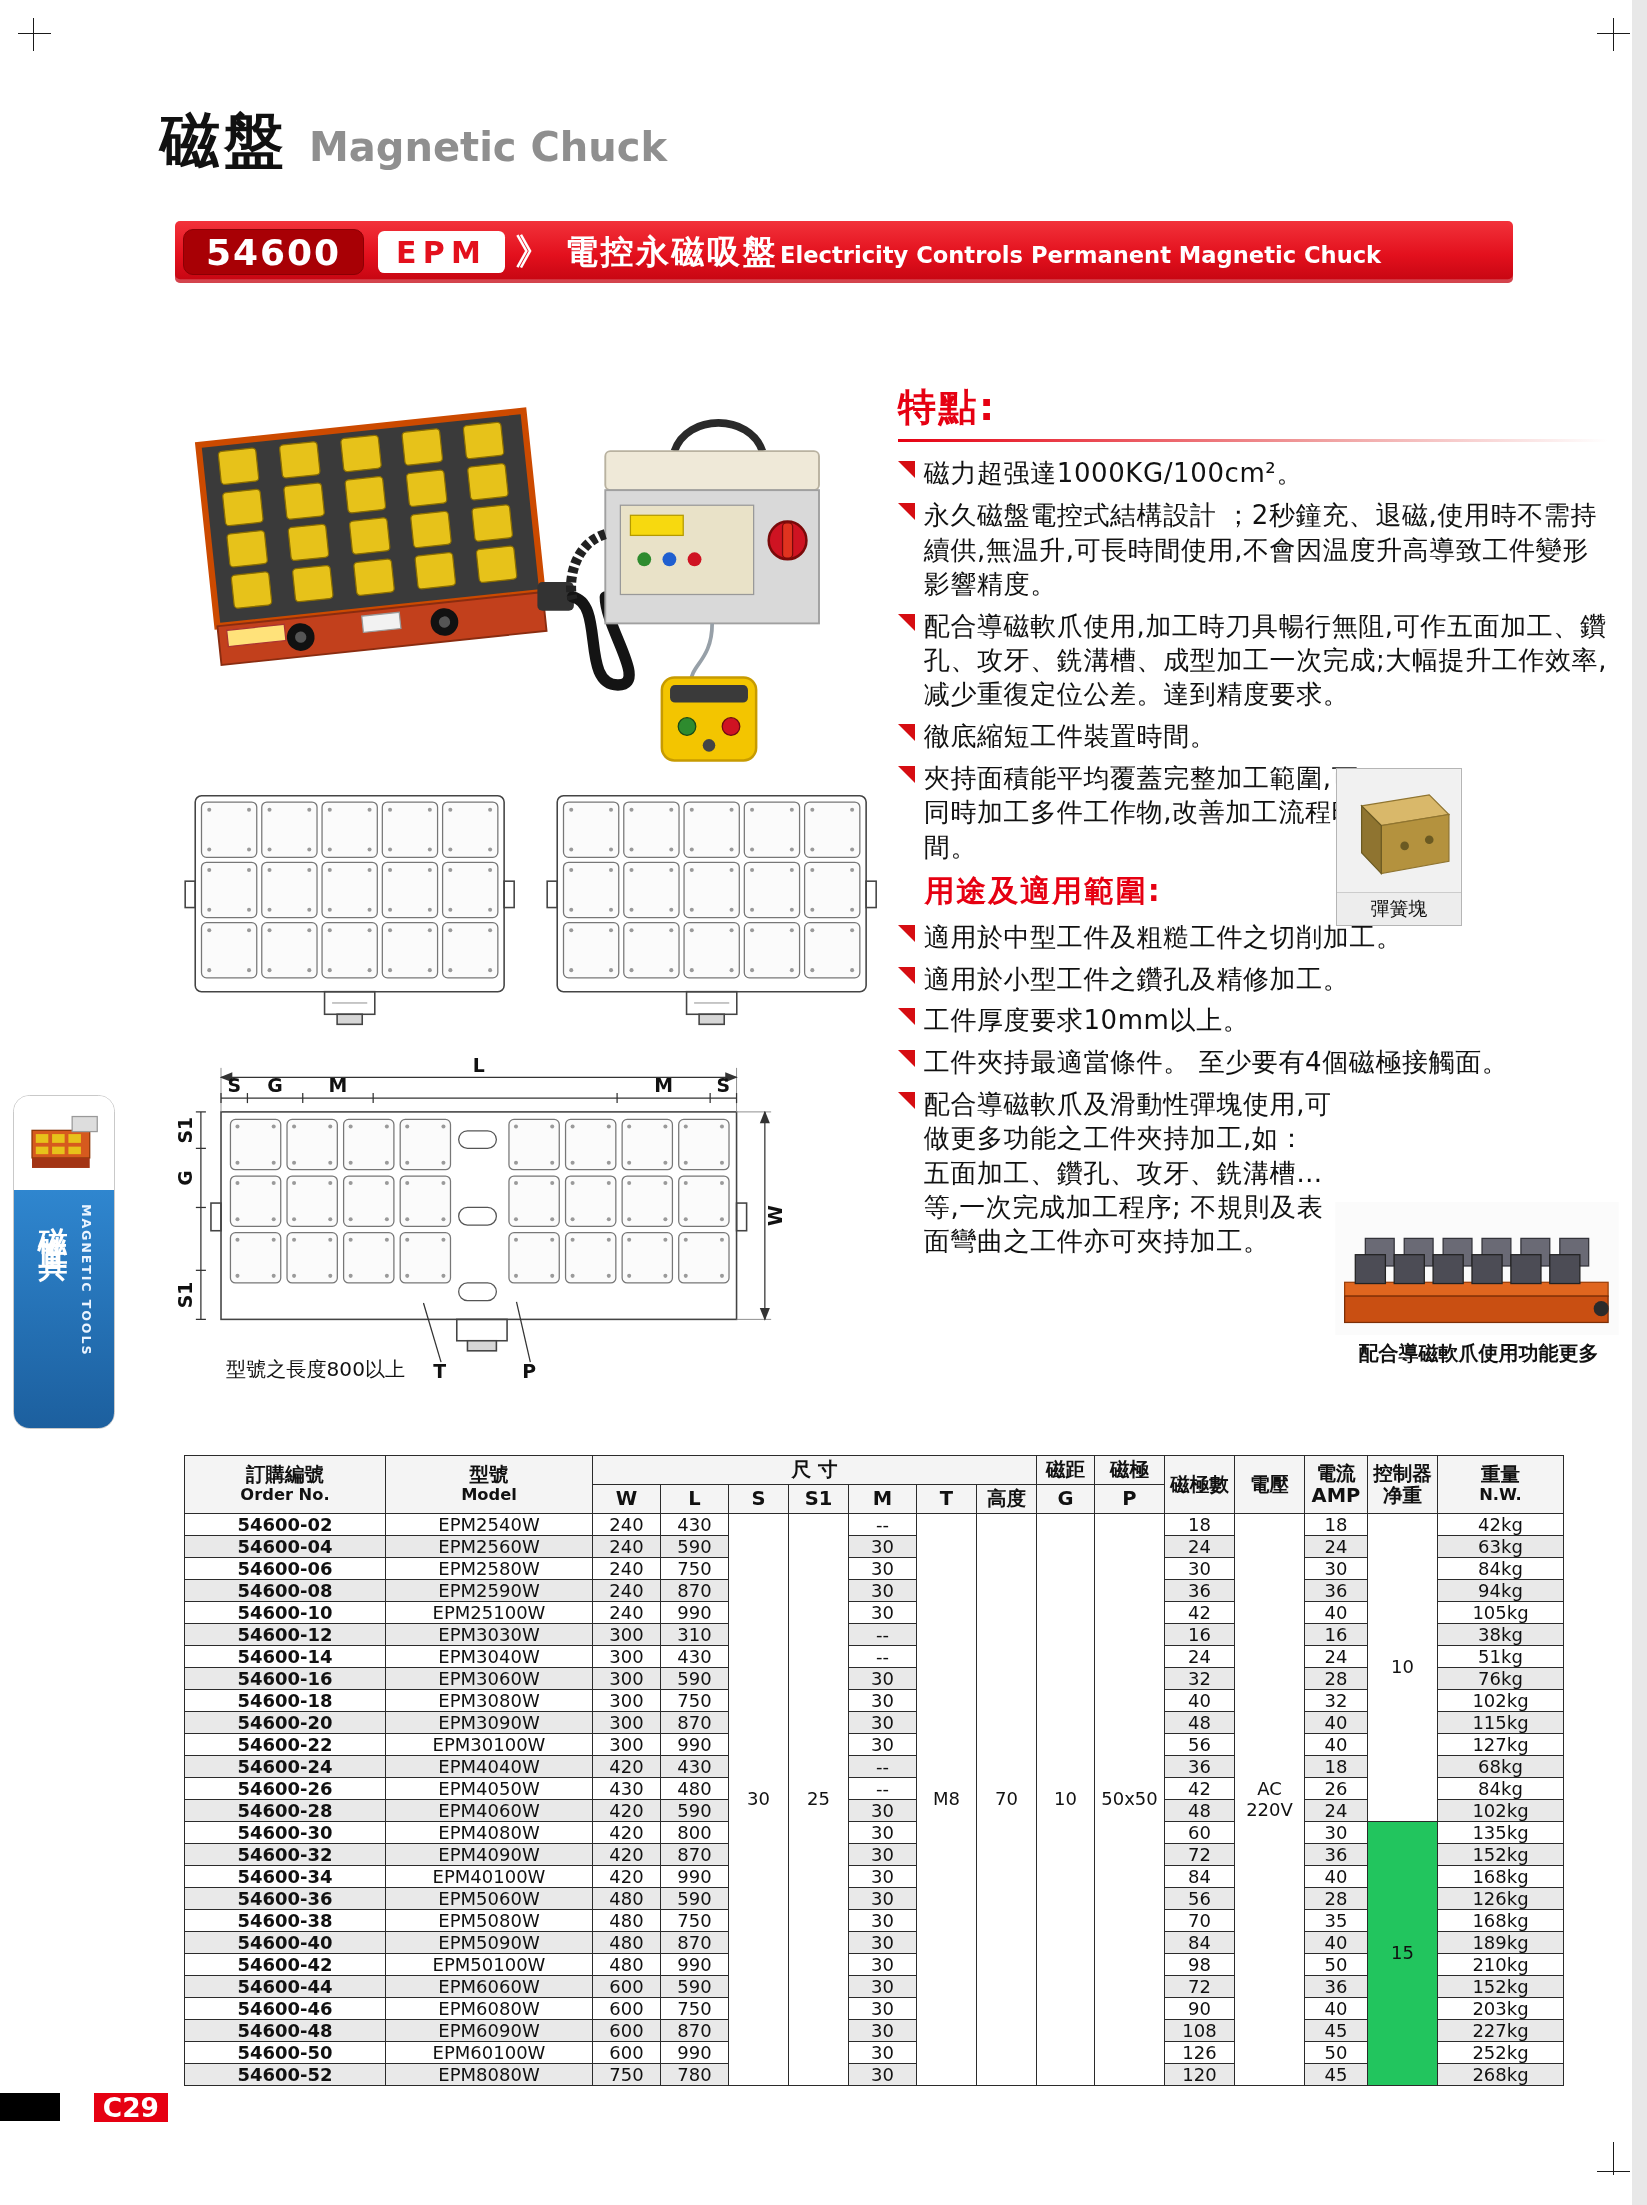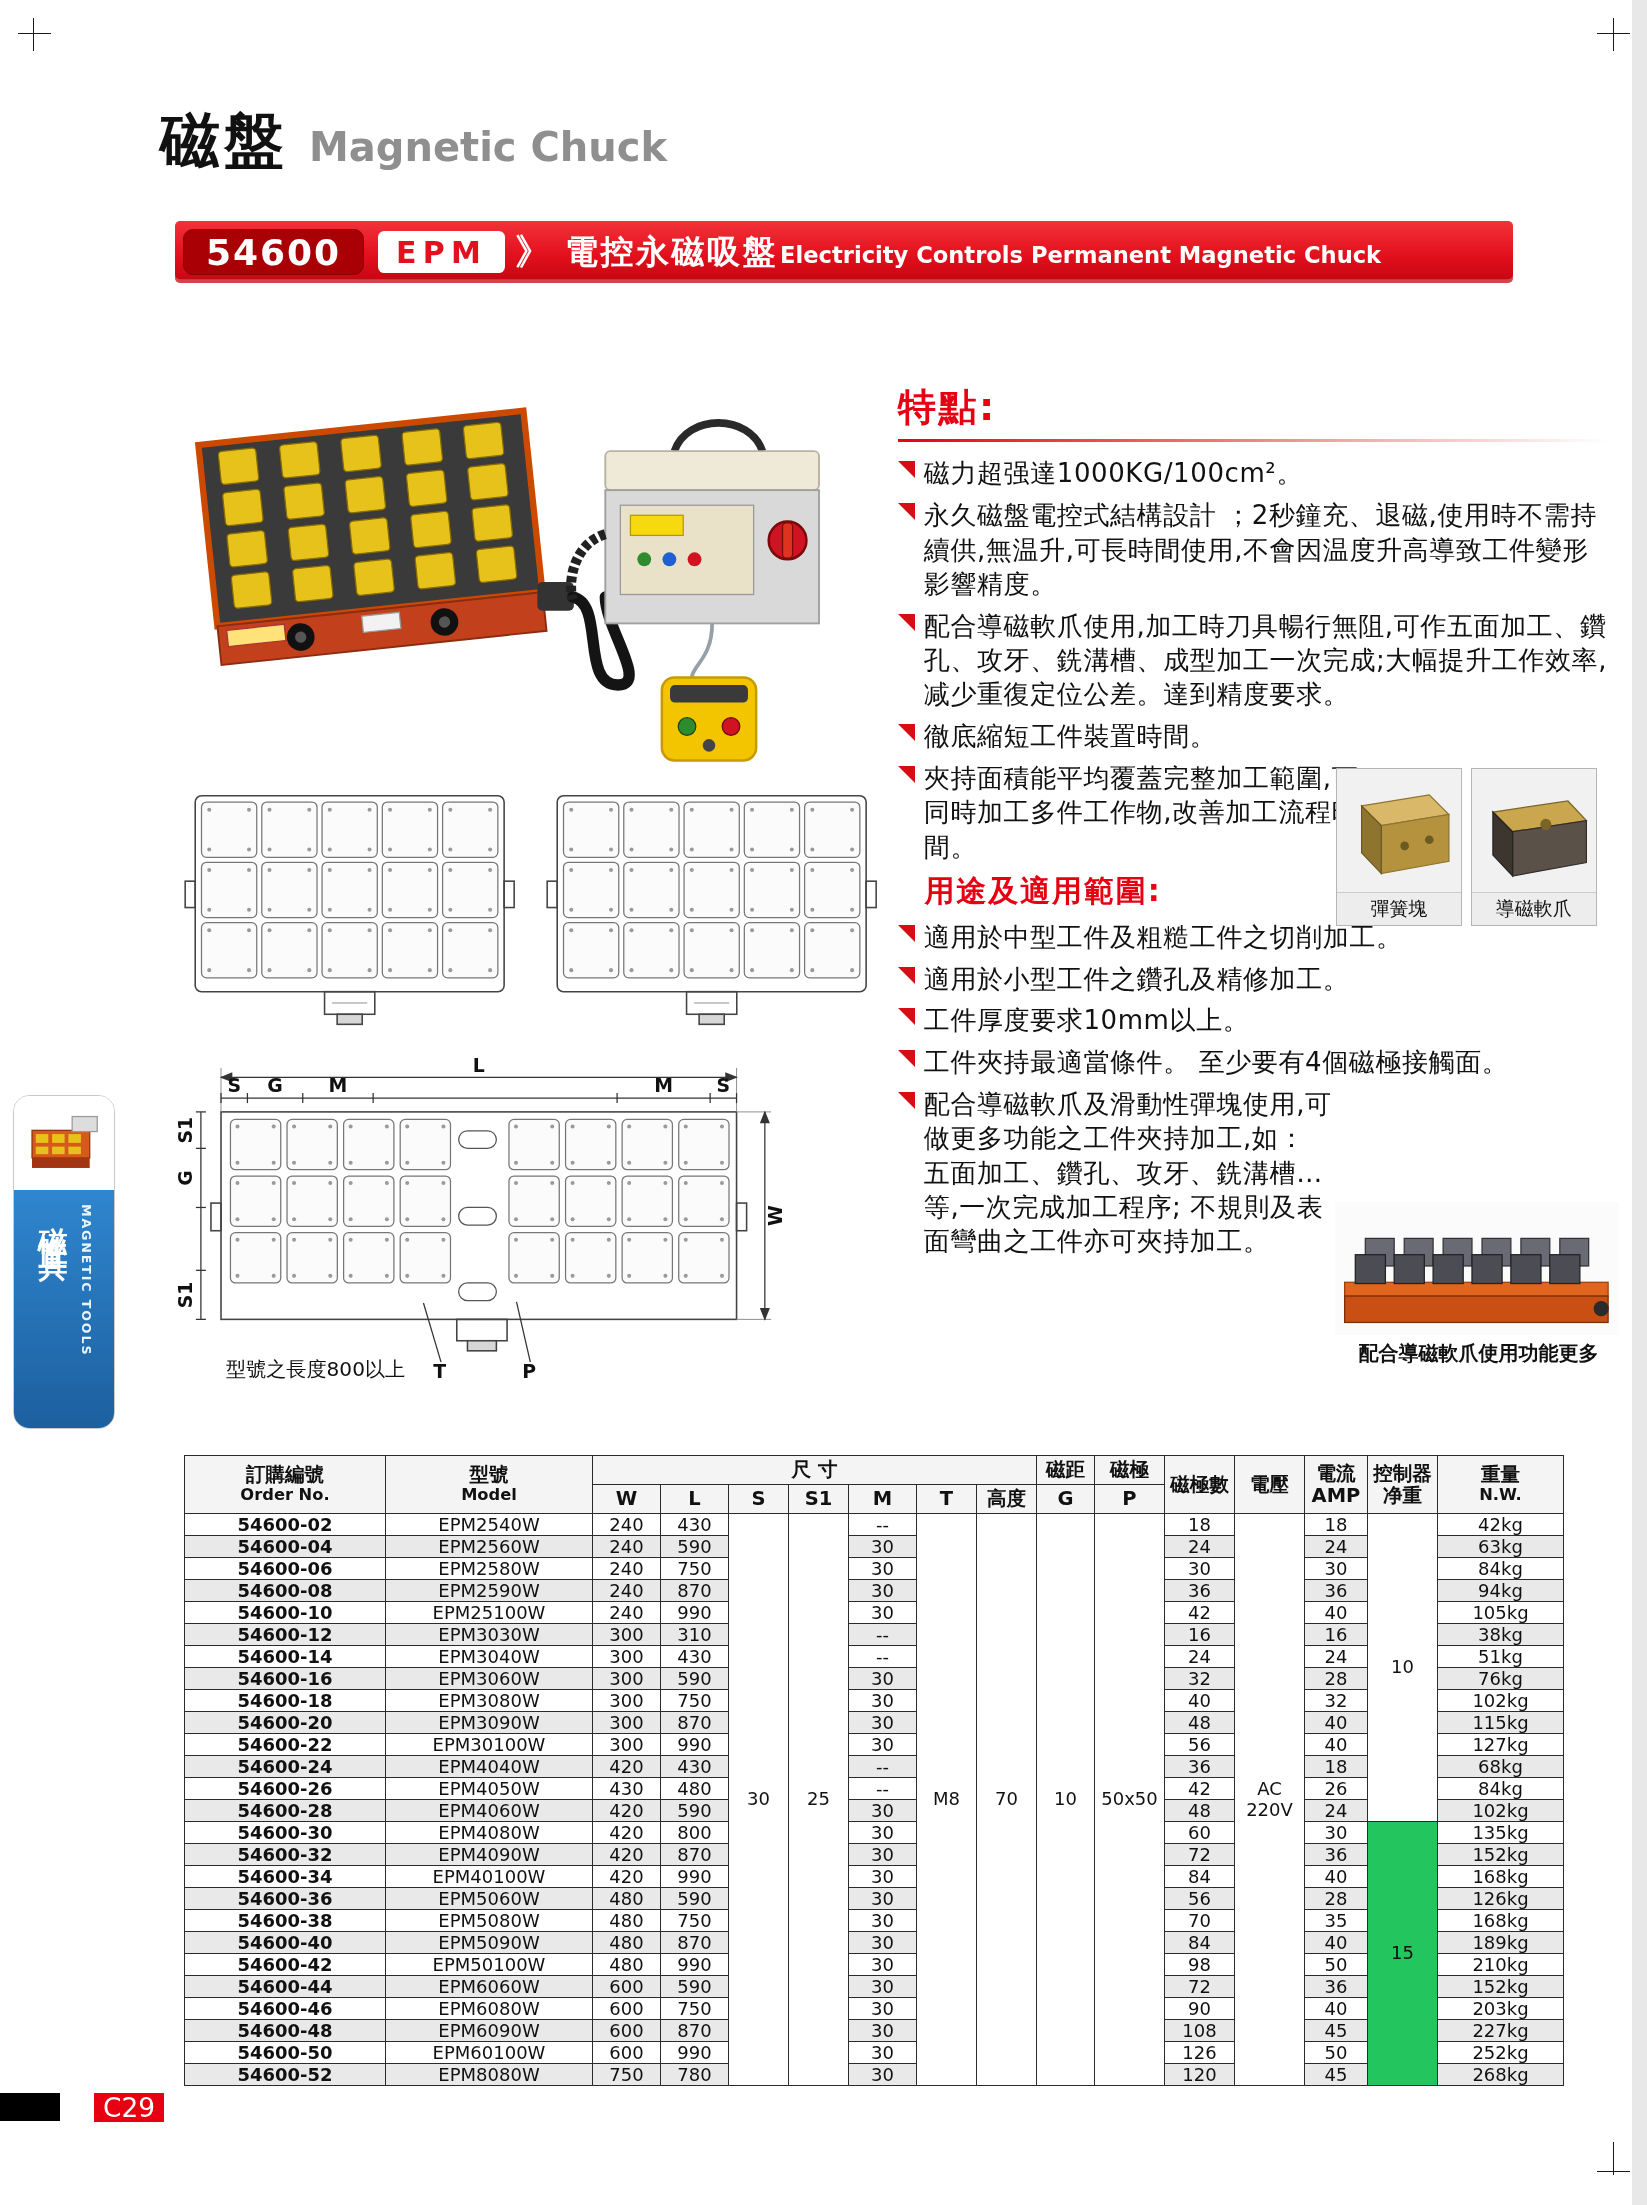--- a/index.html
+++ b/index.html
@@ -79,21 +79,21 @@
   .spec-table th .en{font-size:16.3px}
   .spec-table td{font-size:18px;height:22px;line-height:21px;white-space:nowrap;padding:0 2.5px}
   tr.stripe td{background:#e9e9e9}
   td.merged{background:#fff;line-height:1.15}
   td.merged.gray{background:#22c55e}
   td.c-order{font-weight:bold}
 
   
   .footer-black{position:absolute;left:0;top:2093px;width:60px;height:28px;background:#000}
   .footer-page{position:absolute;left:94px;top:2093px;min-width:70px;height:29px;background:#e60012;color:#fff;
-               font-size:26.4px;font-weight:normal;display:flex;align-items:center;justify-content:center;padding:0 8.8px}
+               font-size:26.4px;font-weight:bold;display:flex;align-items:center;justify-content:center;padding:0 8.8px}
 </style>
 </head>
 <body>
 
 <div class="page">
 
   <div class="mark" style="left:33px;top:17.6px;width:1.3px;height:33px"></div>
   <div class="mark" style="left:17.6px;top:33px;width:33px;height:1.3px"></div>
   <div class="mark" style="left:1613px;top:17.6px;width:1.3px;height:33px"></div>
   <div class="mark" style="left:1597px;top:33px;width:33px;height:1.3px"></div>
@@ -228,30 +228,20 @@
     <div class="thumb">
       <svg width="123" height="123" viewBox="0 0 200 200">
         <rect x="0" y="0" width="200" height="200" fill="#f1f1f1"></rect>
         <polygon points="40,60 150,42 182,74 72,92" fill="#d9b86a" stroke="#8f7430" stroke-width="2"></polygon>
         <polygon points="72,92 182,74 182,150 72,170" fill="#b4923e" stroke="#8f7430" stroke-width="2"></polygon>
         <polygon points="40,60 72,92 72,170 40,136" fill="#8f7430" stroke="#6b5a22" stroke-width="2"></polygon>
         <circle cx="110" cy="125" r="7" fill="#6b5a22"></circle>
           <circle cx="150" cy="115" r="7" fill="#6b5a22"></circle>
       </svg>
       <div class="thumb-caption">彈簧塊</div>
-    </div>
-    <div class="thumb">
-      <svg width="123" height="123" viewBox="0 0 200 200">
-        <rect x="0" y="0" width="200" height="200" fill="#f1f1f1"></rect>
-        <polygon points="34,70 156,52 186,84 66,102" fill="#caa64f" stroke="#7a6426" stroke-width="2"></polygon>
-        <polygon points="66,102 186,84 186,152 66,174" fill="#5a5248" stroke="#332e28" stroke-width="2"></polygon>
-        <polygon points="34,70 66,102 66,174 34,140" fill="#3c362f" stroke="#26221d" stroke-width="2"></polygon>
-        <circle cx="120" cy="90" r="9" fill="#7a6426"></circle>
-      </svg>
-      <div class="thumb-caption">導磁軟爪</div>
     </div>
   </div>
 
   <div class="combo">
     <svg width="284" height="133" viewBox="0 0 452 212">
       <rect x="0" y="0" width="452" height="212" fill="#fbfbfb"></rect>
       <rect x="15" y="128" width="420" height="22" fill="#e0661f" stroke="#9c3f08" stroke-width="2"></rect>
       <rect x="15" y="150" width="420" height="42" fill="#c94f12" stroke="#7c2e06" stroke-width="2"></rect>
       <g>
         <rect x="48" y="58" width="46" height="44" fill="#6a6a75" stroke="#33333a" stroke-width="2"></rect>

